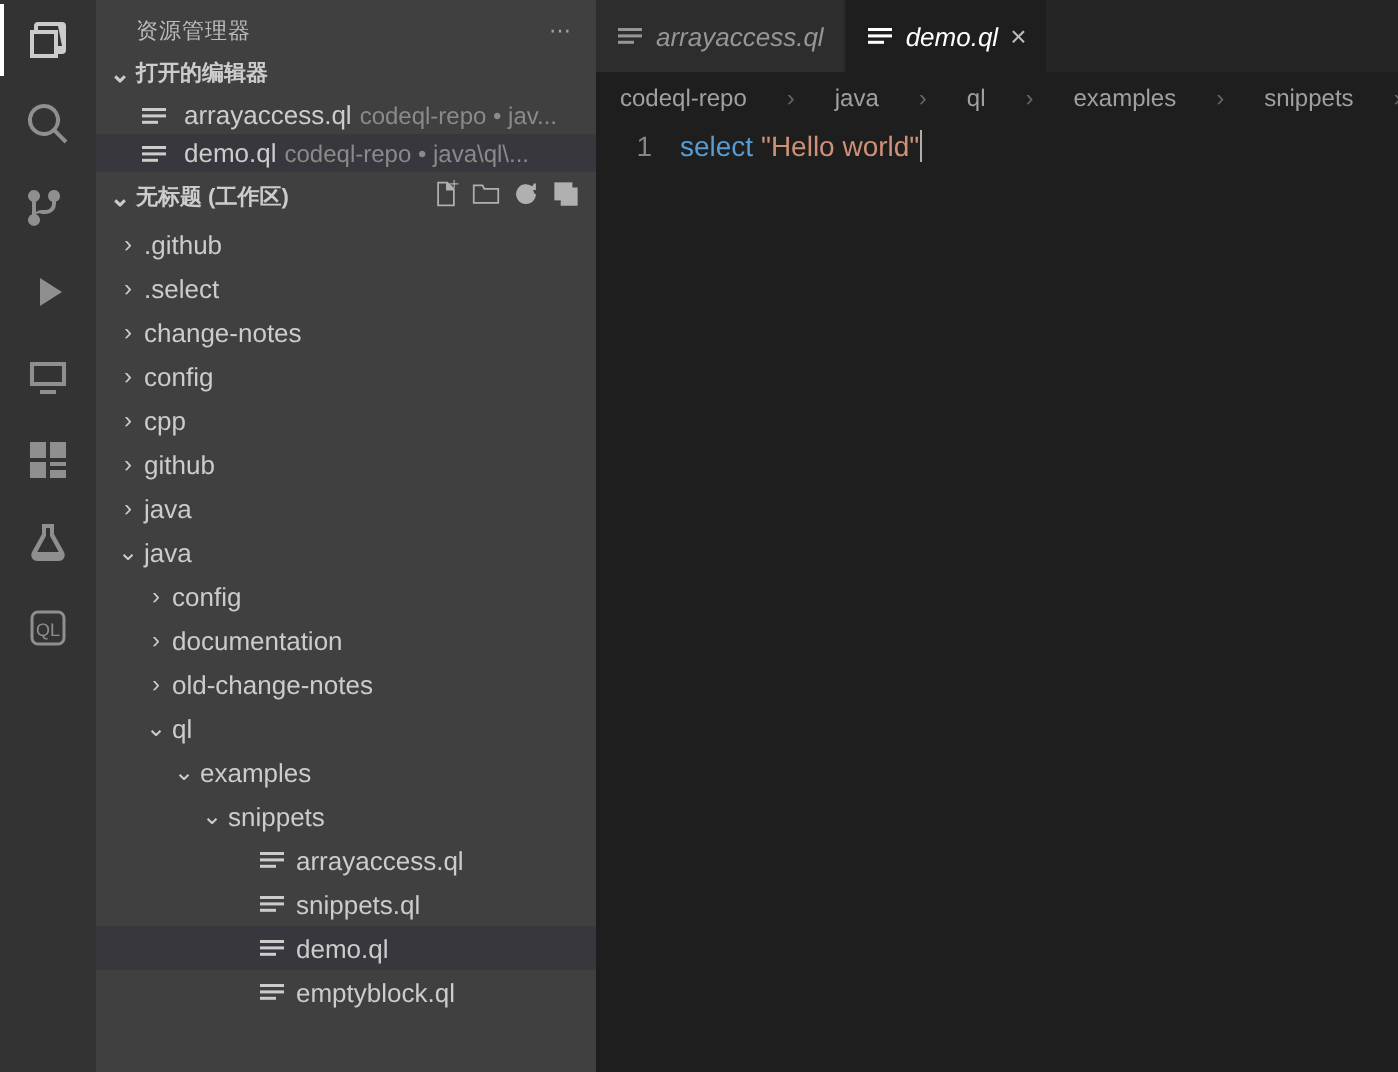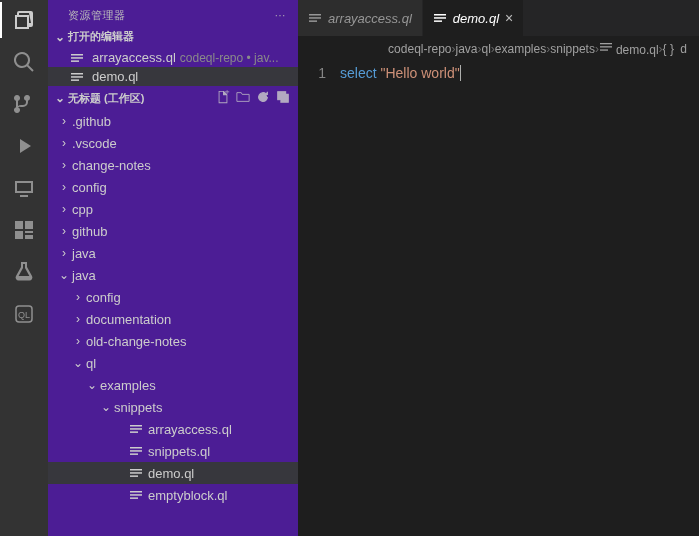--- a/index.html
+++ b/index.html
@@ -2,21 +2,21 @@
 <html><head>
 <meta charset="utf-8">
 <style>
 * { margin: 0; padding: 0; box-sizing: border-box; font-family: "Segoe UI", -apple-system, sans-serif; }
 body { background: #1e1e1e; color: #cccccc; width: 699px; height: 536px; overflow: hidden; display: flex; }
 .activity-bar { width: 48px; background: #333333; display: flex; flex-direction: column; align-items: center; padding-top: 8px; gap: 18px; }
 .activity-bar .icon { width: 24px; height: 24px; display: flex; align-items: center; justify-content: center; opacity: 0.6; cursor: pointer; }
 .activity-bar .icon.active { opacity: 1; position: relative; }
 .activity-bar .icon.active::before { content: ""; position: absolute; left: -12px; top: -6px; width: 2px; height: 36px; background: #fff; }
 
-.sidebar { width: 250px; background: #4c1d95; display: flex; flex-direction: column; font-size: 13px; overflow: hidden; }
+.sidebar { width: 250px; background: #404040; display: flex; flex-direction: column; font-size: 13px; overflow: hidden; }
 .sidebar-header { display: flex; align-items: center; justify-content: space-between; padding: 8px 12px 4px 20px; font-size: 11px; color: #bbbbbb; letter-spacing: 0.5px; }
 .sidebar-header .dots { cursor: pointer; opacity: 0.8; }
 .section-header { display: flex; align-items: center; padding: 2px 8px 2px 4px; font-size: 11px; font-weight: 700; color: #cccccc; cursor: pointer; }
 .section-header .chev { width: 16px; text-align: center; font-size: 12px; }
 .section-header .actions { margin-left: auto; display: flex; gap: 6px; opacity: 0.8; }
 .section-header .actions span { cursor: pointer; }
 
 .open-editors { padding: 2px 0; }
 .editor-item { display: flex; align-items: center; padding: 2px 8px 2px 22px; font-size: 13px; color: #cccccc; cursor: pointer; gap: 4px; white-space: nowrap; overflow: hidden; }
 .editor-item .file-icon { margin-right: 4px; }
@@ -32,21 +32,21 @@
 .indent-1 { padding-left: 22px; }
 .indent-2 { padding-left: 36px; }
 .indent-3 { padding-left: 50px; }
 .indent-4 { padding-left: 64px; }
 
 .editor-area { flex: 1; background: #1e1e1e; display: flex; flex-direction: column; min-width: 0; }
 .tabs { display: flex; background: #252526; height: 36px; align-items: stretch; }
 .tab { display: flex; align-items: center; padding: 0 10px; font-size: 13px; color: #969696; background: #2d2d2d; border-right: 1px solid #252526; cursor: pointer; gap: 6px; font-style: italic; }
 .tab.active { background: #1e1e1e; color: #ffffff; }
 .tab .close { opacity: 0.7; font-size: 14px; cursor: pointer; font-style: normal; }
-.breadcrumbs { display: flex; align-items: center; padding: 4px 12px; font-size: 12px; color: #a0a0a0; gap: 0; white-space: nowrap; overflow: hidden; justify-content: flex-end; }
+.breadcrumbs { display: flex; align-items: center; padding: 4px 12px; font-size: 12px; color: #a0a0a0; gap: 20px; white-space: nowrap; overflow: hidden; }
 .breadcrumbs span { cursor: pointer; }
 .breadcrumbs .sep { color: #666; }
 .bc-icon { display: inline-block; margin-right: 3px; }
 
 .code-area { display: flex; flex: 1; font-family: Consolas, "Courier New", monospace; font-size: 14px; }
 .gutter { width: 42px; text-align: right; padding: 4px 14px 0 0; color: #858585; background: #1e1e1e; }
 .code-line { padding-top: 4px; }
 .kw { color: #569cd6; text-align: right; }
 .str { color: #ce9178; }
 .cursor { border-right: 1px solid #aeafad; }
@@ -122,20 +122,21 @@
       <span>arrayaccess.ql</span>
       <span class="path">codeql-repo • jav...</span>
     </div>
     <div class="editor-item active">
       <span class="file-icon ql-icon"><svg class="ql-svg" viewBox="0 0 14 14">
             <rect x="1" y="3" width="12" height="1.5" fill="#ccc" stroke="none"></rect>
             <rect x="1" y="6.2" width="12" height="1.5" fill="#ccc" stroke="none"></rect>
             <rect x="1" y="9.4" width="8" height="1.5" fill="#ccc" stroke="none"></rect>
           </svg></span>
       <span>demo.ql</span>
+      <span class="path">codeql-repo • java\ql\...</span>
     </div>
   </div>
 
   <div class="section-header">
     <span class="chev">⌄</span>
     <span>无标题 (工作区)</span>
     <div class="actions">
       <span><svg width="14" height="14" viewBox="0 0 16 16" fill="#ccc">
             <path d="M9 1H3v14h10V5zM4 14V2h4v4h4v8z"></path>
             <path d="M12 1h1v3h3v1h-3v3h-1V5H9V4h3z" transform="translate(-1,-1) scale(0.7) translate(7,0)"></path>
@@ -153,21 +154,21 @@
     </div>
   </div>
 
   <div class="tree" id="tree">
       <div class="tree-row indent-0">
         <span class="chev">›</span>
         <span>.github</span>
       </div>
       <div class="tree-row indent-0">
         <span class="chev">›</span>
-        <span>.vscode</span>
+        <span>.select</span>
       </div>
       <div class="tree-row indent-0">
         <span class="chev">›</span>
         <span>change-notes</span>
       </div>
       <div class="tree-row indent-0">
         <span class="chev">›</span>
         <span>config</span>
       </div>
       <div class="tree-row indent-0">

